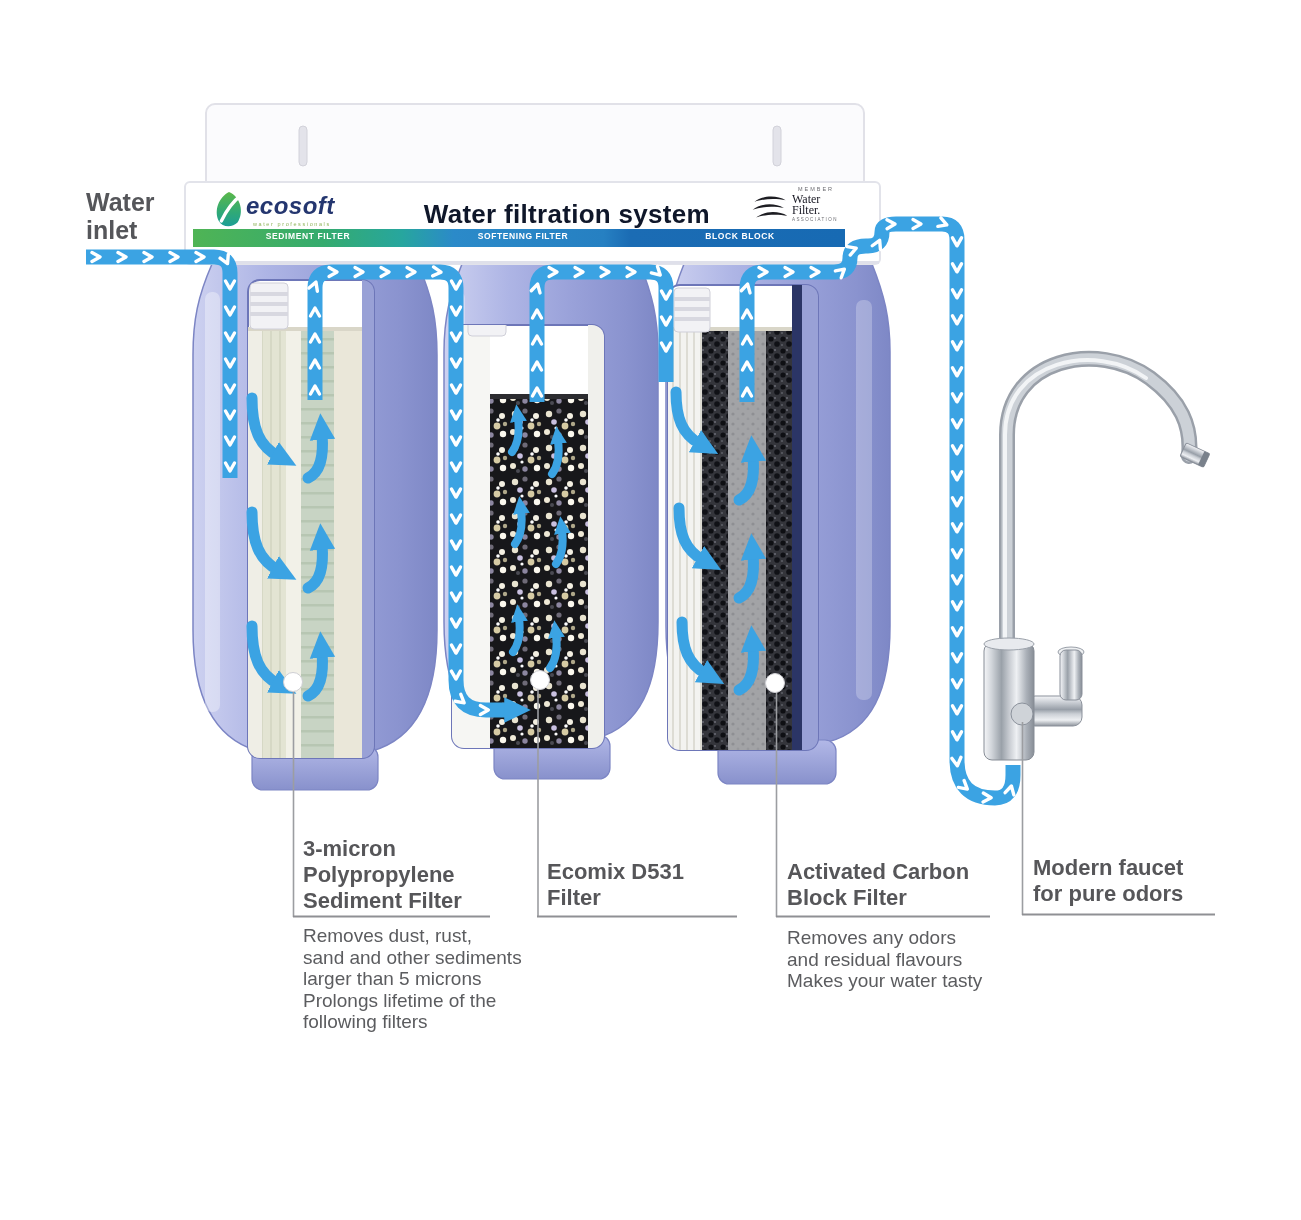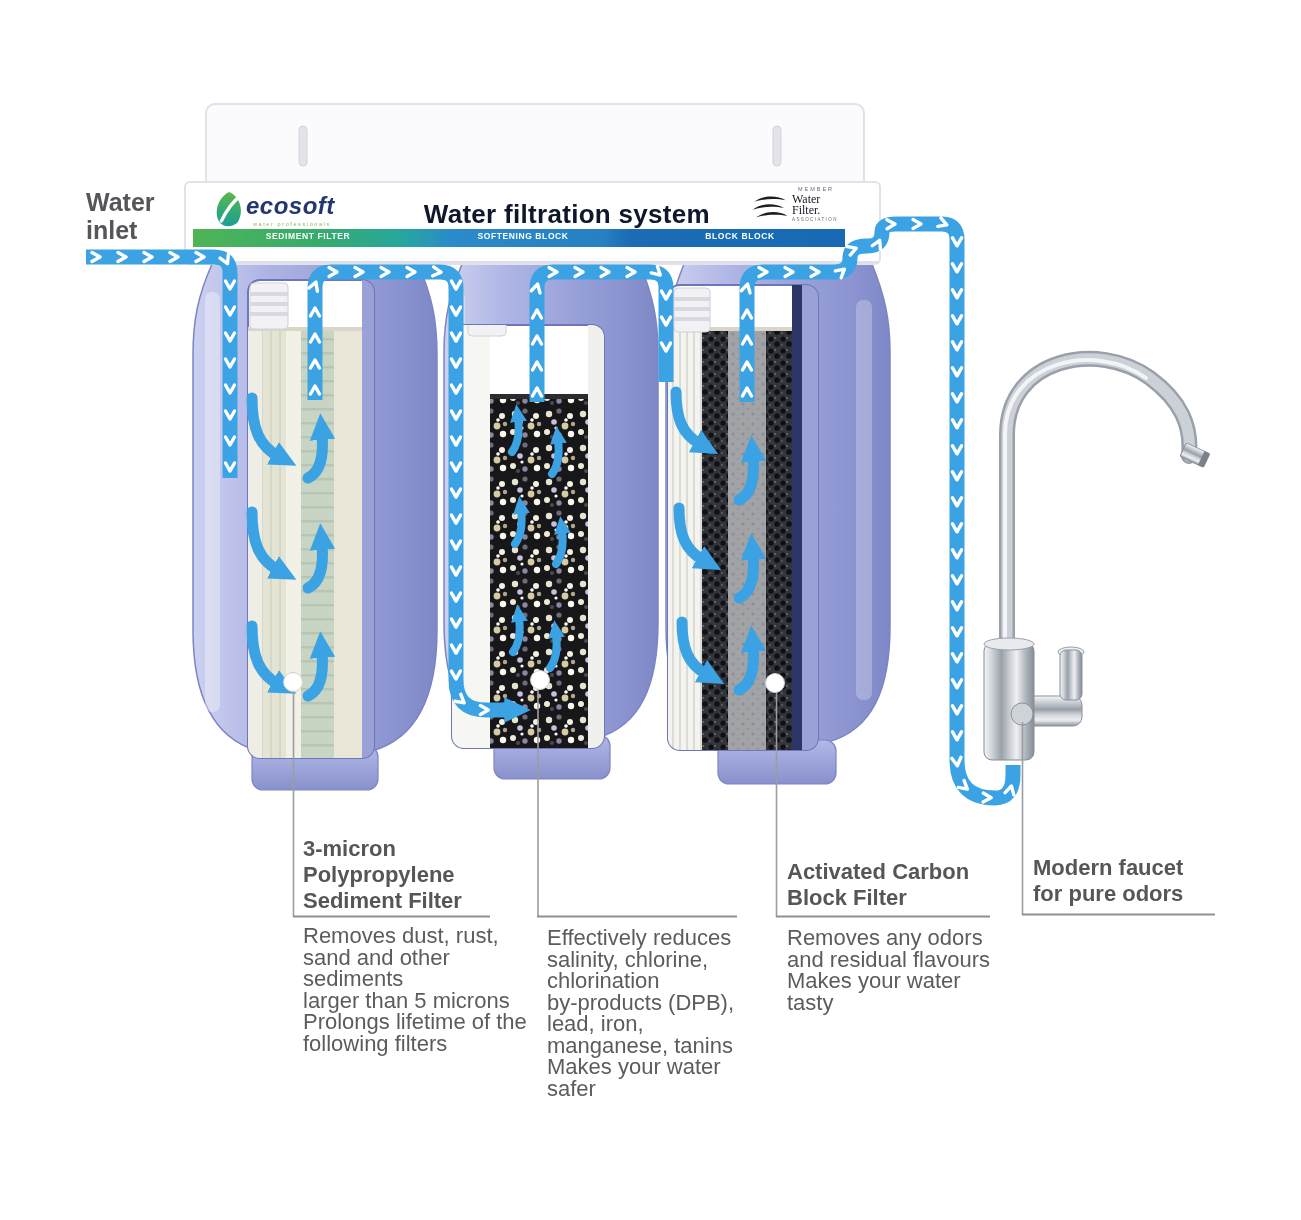--- a/index.html
+++ b/index.html
@@ -21,21 +21,21 @@
   .badge-member{text-align:center;font-size:5.5px;letter-spacing:2px;color:#6b6b70;margin-left:18px;}
   .badge-row{display:flex;align-items:center;margin-top:2px;}
   .badge-name{font-family:"Liberation Serif","DejaVu Serif",serif;font-size:12px;color:#171722;line-height:.95;margin-left:4px;}
   .badge-assoc{font-family:"Liberation Sans",sans-serif;font-size:4.5px;letter-spacing:1.4px;color:#6b6b70;margin-top:1px;}
 
   .strip-label{top:231px;width:160px;text-align:center;font-size:8.5px;font-weight:bold;color:#ffffff;letter-spacing:.6px;}
   .sl1{left:228px;} .sl2{left:443px;} .sl3{left:660px;}
 
   .callout{color:#58595c;}
   .co-head{font-size:22px;font-weight:bold;line-height:26px;color:#565659;}
-  .co-desc{font-size:22px;line-height:21.5px;color:#5b5c5f;}
+  .co-desc{font-size:19px;line-height:21.5px;color:#5b5c5f;}
   .co1h{left:303px;top:836px;width:200px;}
   .co1d{left:303px;top:925px;width:230px;}
   .co2h{left:547px;top:859px;width:200px;}
   .co2d{left:547px;top:927px;width:220px;}
   .co3h{left:787px;top:859px;width:220px;}
   .co3d{left:787px;top:927px;width:220px;}
   .co4h{left:1033px;top:855px;width:210px;}
 </style>
 </head>
 <body>
@@ -414,39 +414,34 @@
     </svg>
     <div class="badge-name">
       <div>Water</div>
       <div>Filter.</div>
       <div class="badge-assoc">ASSOCIATION</div>
     </div>
   </div>
 </div>
 
 <div class="abs strip-label sl1">SEDIMENT FILTER</div>
-<div class="abs strip-label sl2">SOFTENING BLOCK</div>
+<div class="abs strip-label sl2">SOFTENING FILTER</div>
 <div class="abs strip-label sl3">BLOCK BLOCK</div>
 
 <div class="abs callout co-head co1h pre">3-micron
 Polypropylene
 Sediment Filter</div>
 <div class="abs callout co-desc co1d pre">Removes dust, rust,
 sand and other sediments
 larger than 5 microns
 Prolongs lifetime of the
 following filters</div>
 
-<div class="abs callout co-desc co2d pre">Effectively reduces
-salinity, chlorine,
-chlorination
-by-products (DPB),
-lead, iron,
-manganese, tanins
-Makes your water safer</div>
+<div class="abs callout co-head co2h pre">Ecomix D531
+Filter</div>
 
 <div class="abs callout co-desc co3d pre">Removes any odors
 and residual flavours
 Makes your water tasty</div>
 <div class="abs callout co-head co3h pre">Activated Carbon
 Block Filter</div>
 
 <div class="abs callout co-head co4h pre">Modern faucet
 for pure odors</div>
 

